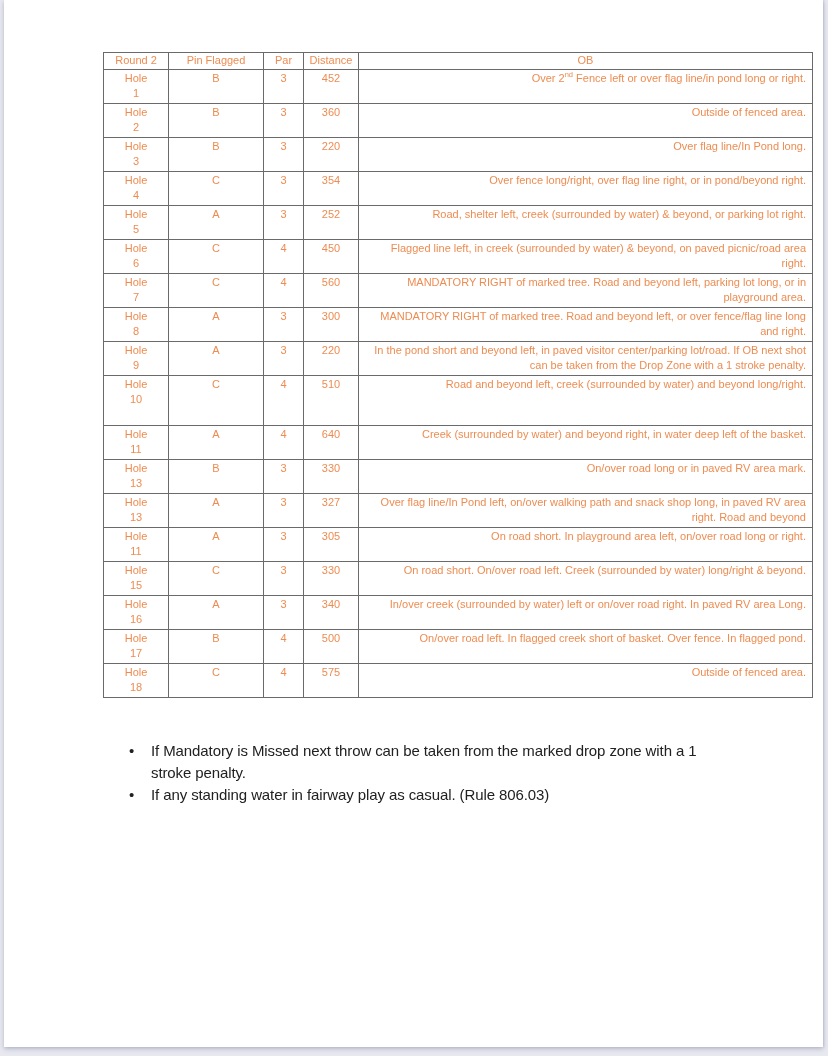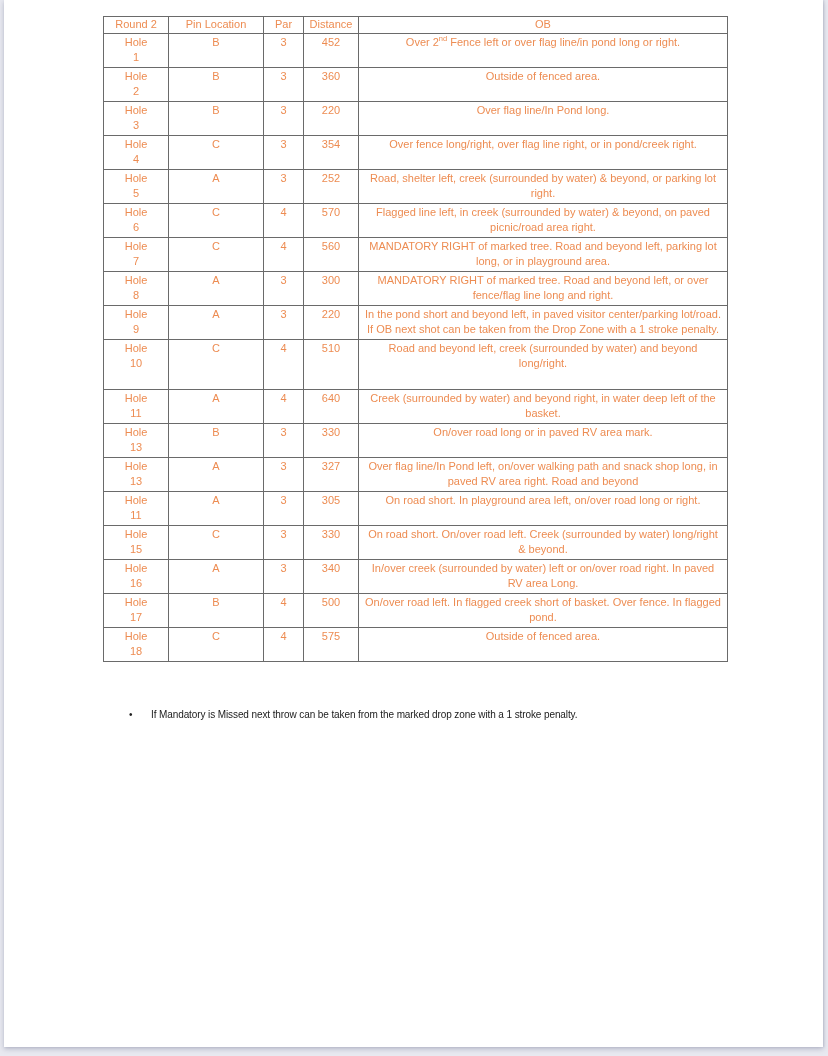--- a/index.html
+++ b/index.html
@@ -18,47 +18,47 @@
   }
   .page{
     position:absolute;
     left:4px; top:0; right:5px; bottom:9px;
     background:var(--page-bg);
     box-shadow:0 2px 5px rgba(90,95,130,.35), 1px 0 2px rgba(90,95,130,.18);
   }
   table.ob-table{
     border-collapse:collapse;
     table-layout:fixed;
-    width:625px;
-    margin:16px 0 0 99px;
+    width:710px;
+    margin:52px 0 0 99px;
   }
   .ob-table col.c1{width:65px;}
   .ob-table col.c2{width:95px;}
   .ob-table col.c3{width:40px;}
   .ob-table col.c4{width:55px;}
   .ob-table th, .ob-table td{
     border:1px solid var(--border);
     color:var(--accent);
     font-size:11px;
     line-height:15px;
     font-weight:normal;
     text-align:center;
     vertical-align:top;
     padding:1px 2px 2px;
   }
   .ob-table thead th{padding:0 2px 1px;}
-  .ob-table td.c-ob{padding:1px 6px 2px;}
+  .ob-table td.c-ob{padding:1px 6px 2px;text-align:right;}
   .ob-table tbody tr:nth-child(10) td{padding-bottom:18px;}
   .ob-table sup{font-size:7.5px;line-height:0;vertical-align:super;}
   ul.notes{
     margin:42px 0 0 124px;
     width:578px;
     list-style:none;
     color:var(--body-text);
-    font-size:10px;
+    font-size:15px;
     line-height:22px;
     letter-spacing:-0.1px;
   }
   ul.notes li{position:relative;padding-left:23px;}
   ul.notes li::before{
     content:"\2022";
     position:absolute;
     left:1px;
     top:0;
   }
@@ -72,21 +72,21 @@
     <colgroup>
       <col class="c1">
         <col class="c2">
         <col class="c3">
         <col class="c4">
         <col class="c5">
     </colgroup>
     <thead>
       <tr>
         <th>Round 2</th>
-        <th>Pin Location</th>
+        <th>Pin Flagged</th>
         <th>Par</th>
         <th>Distance</th>
         <th>OB</th>
       </tr>
     </thead>
     <tbody id="table-body">
         <tr>
           <td class="c-hole">
             <div>Hole</div>
             <div>1</div>
@@ -117,40 +117,40 @@
           <td class="c-ob"><span>Over flag line/In Pond long.</span></td>
         </tr>
         <tr>
           <td class="c-hole">
             <div>Hole</div>
             <div>4</div>
           </td>
           <td class="c-pin">C</td>
           <td class="c-par">3</td>
           <td class="c-dist">354</td>
-          <td class="c-ob"><span>Over fence long/right, over flag line right, or in pond/creek right.</span></td>
+          <td class="c-ob"><span>Over fence long/right, over flag line right, or in pond/beyond right.</span></td>
         </tr>
         <tr>
           <td class="c-hole">
             <div>Hole</div>
             <div>5</div>
           </td>
           <td class="c-pin">A</td>
           <td class="c-par">3</td>
           <td class="c-dist">252</td>
           <td class="c-ob"><span>Road, shelter left, creek (surrounded by water) &amp; beyond, or parking lot right.</span></td>
         </tr>
         <tr>
           <td class="c-hole">
             <div>Hole</div>
             <div>6</div>
           </td>
           <td class="c-pin">C</td>
           <td class="c-par">4</td>
-          <td class="c-dist">570</td>
+          <td class="c-dist">450</td>
           <td class="c-ob"><span>Flagged line left, in creek (surrounded by water) &amp; beyond, on paved picnic/road area right.</span></td>
         </tr>
         <tr>
           <td class="c-hole">
             <div>Hole</div>
             <div>7</div>
           </td>
           <td class="c-pin">C</td>
           <td class="c-par">4</td>
           <td class="c-dist">560</td>
@@ -264,15 +264,16 @@
           <td class="c-pin">C</td>
           <td class="c-par">4</td>
           <td class="c-dist">575</td>
           <td class="c-ob"><span>Outside of fenced area.</span></td>
         </tr>
       </tbody>
   </table>
 
   <ul class="notes">
     <li>If Mandatory is Missed next throw can be taken from the marked drop zone with a 1 stroke penalty.</li>
+    <li>If any standing water in fairway play as casual. (Rule 806.03)</li>
   </ul>
 
 </div>
 
 </body></html>

